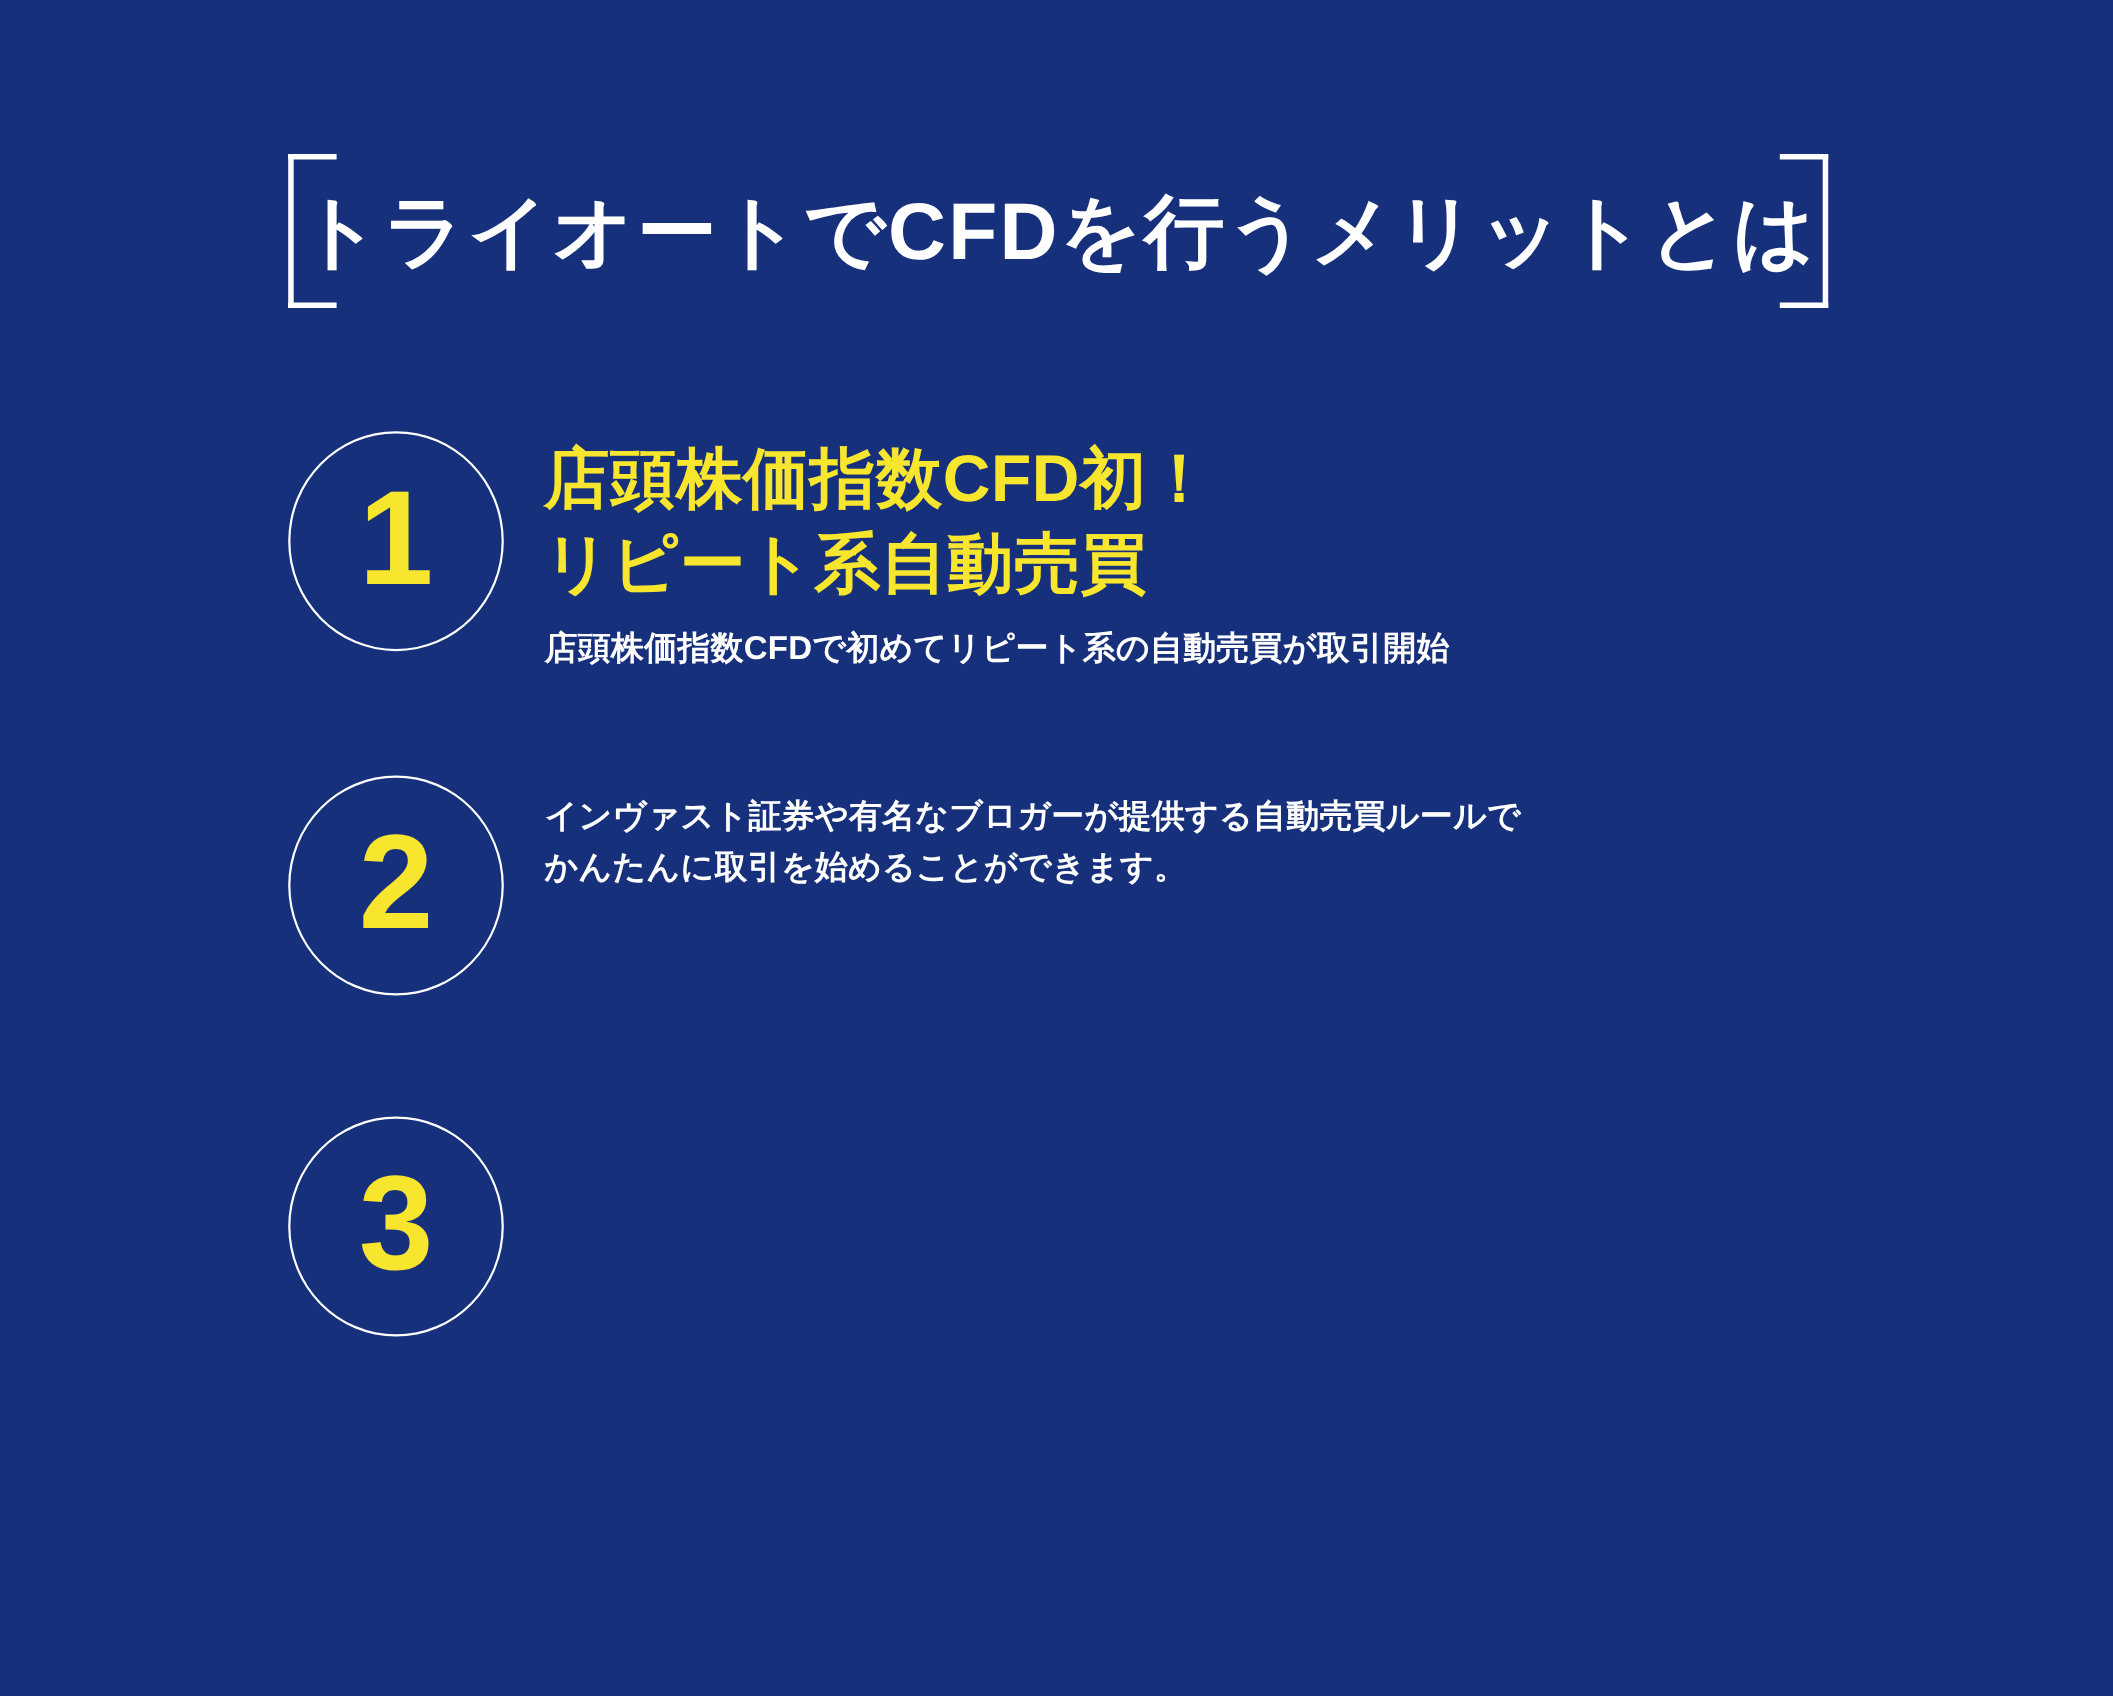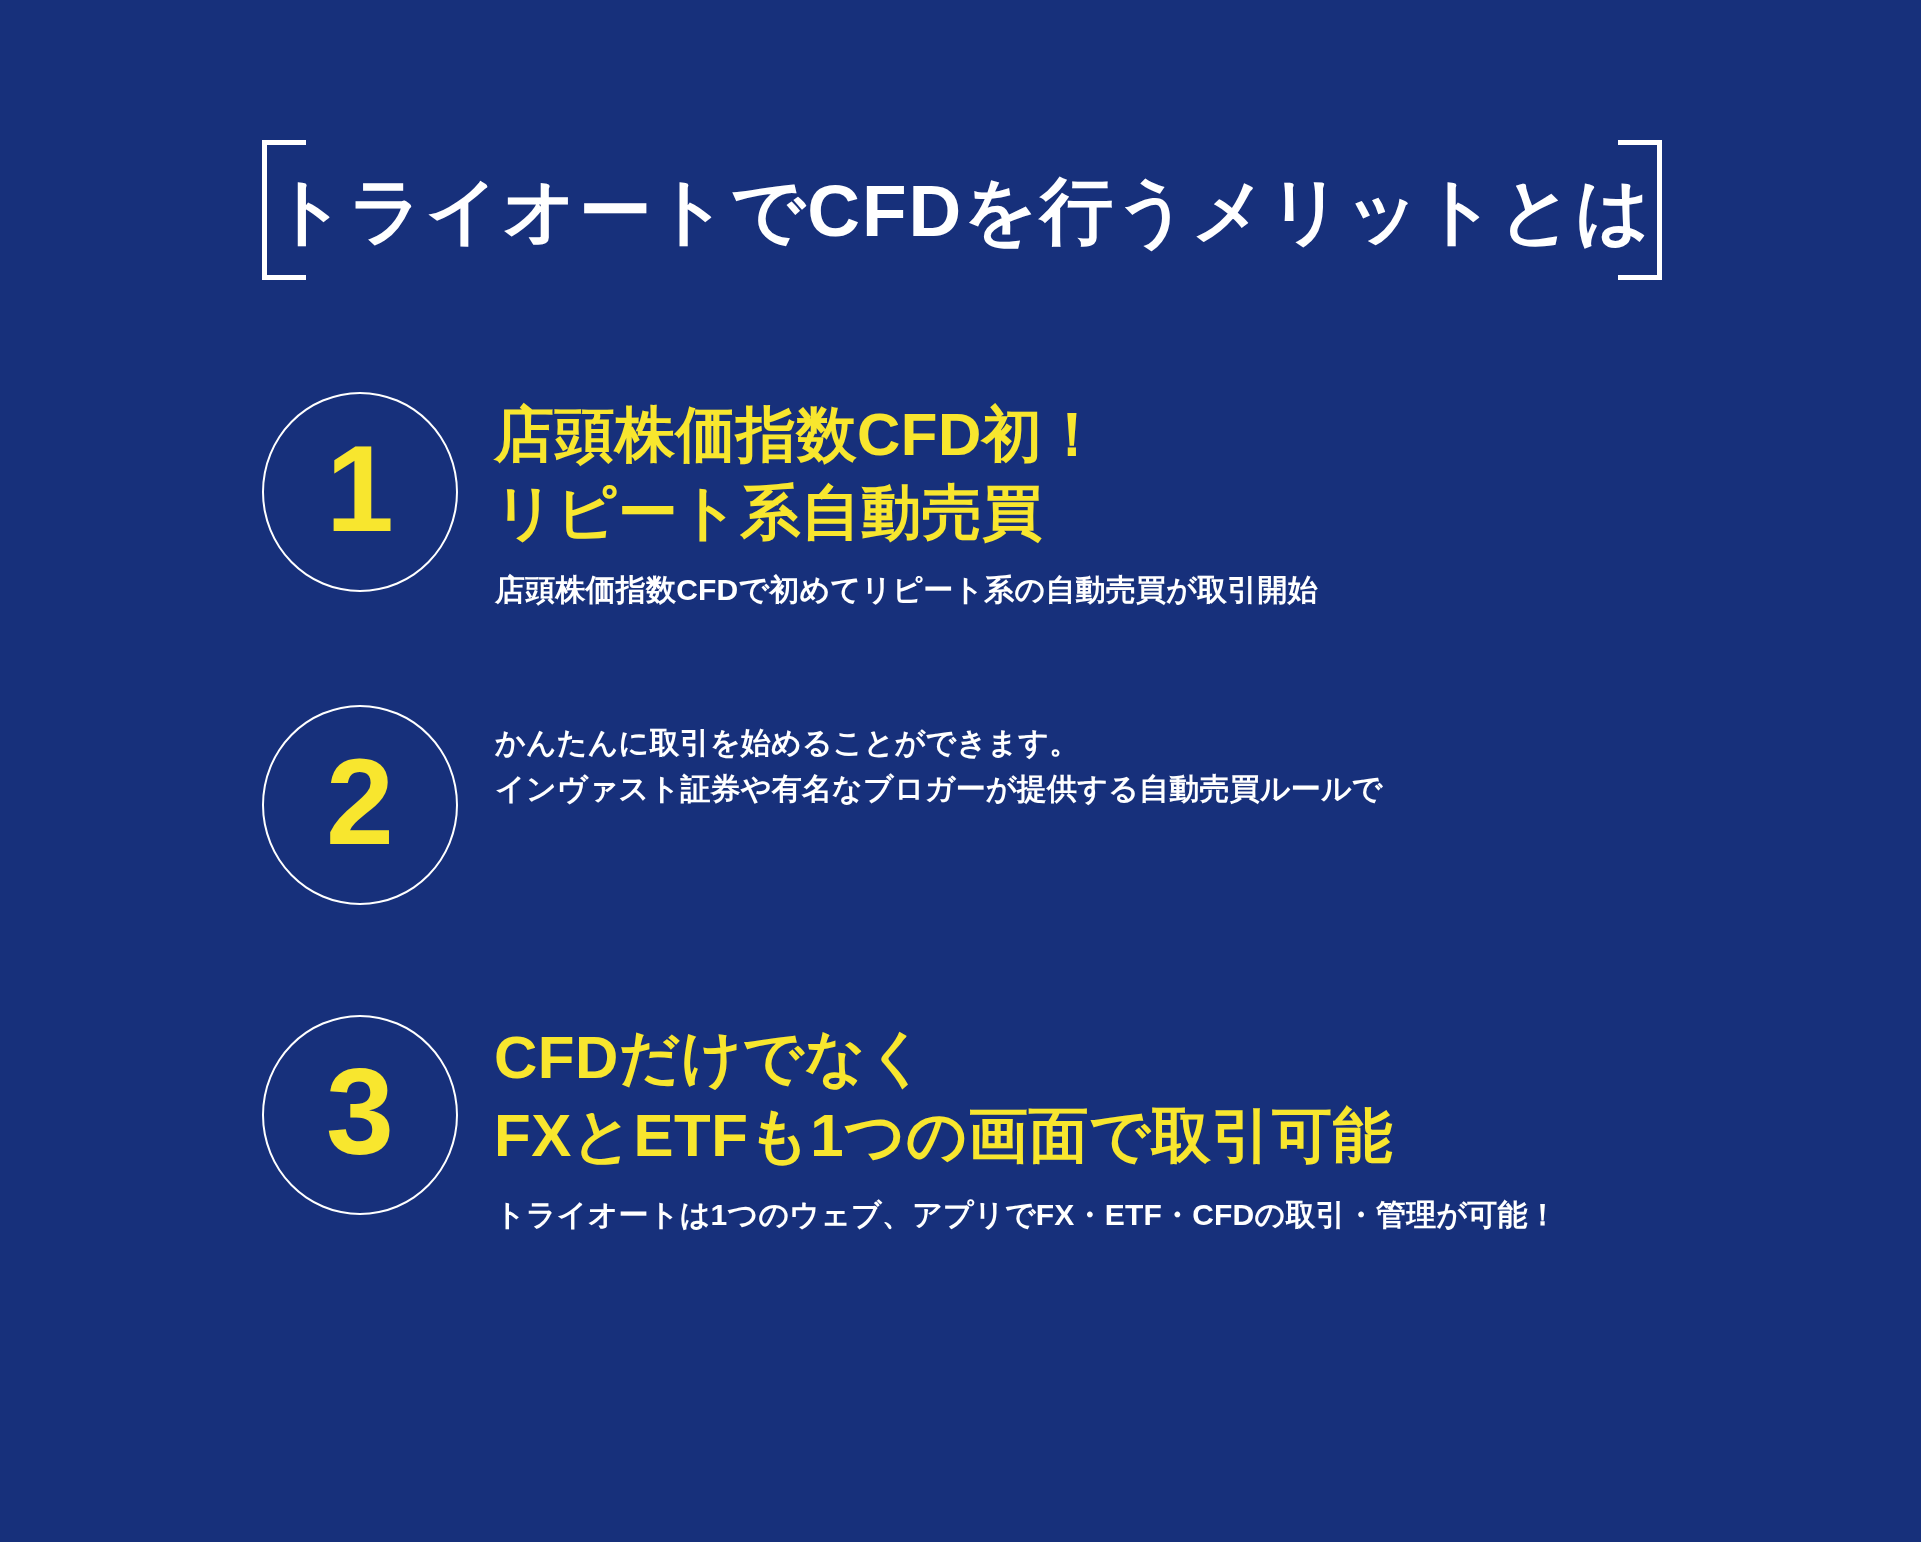--- a/index.html
+++ b/index.html
@@ -141,30 +141,21 @@
     <p class="benefit-text">
       <span class="line">店頭株価指数CFDで初めてリピート系の自動売買が取引開始</span>
     </p>
   </div>
 </div>
 
 <div class="benefit-row" id="benefit-row-2">
   <div class="benefit-badge">2</div>
   <div class="benefit-body">
     <p class="benefit-text">
+      <span class="line">インヴァスト証券や有名なブロガーが提供する自動売買ルールで</span>
       <span class="line">かんたんに取引を始めることができます。</span>
-      <span class="line">インヴァスト証券や有名なブロガーが提供する自動売買ルールで</span>
     </p>
   </div>
 </div>
 
 <div class="benefit-row" id="benefit-row-3">
   <div class="benefit-badge">3</div>
-  <div class="benefit-body">
-    <h2 class="benefit-heading">
-      <span class="hl">CFDだけでなく</span>
-      <span class="hl">FXとETFも1つの画面で取引可能</span>
-    </h2>
-    <p class="benefit-text">
-      <span class="line">トライオートは1つのウェブ、アプリでFX・ETF・CFDの取引・管理が可能！</span>
-    </p>
-  </div>
 </div>
 
 </body></html>

